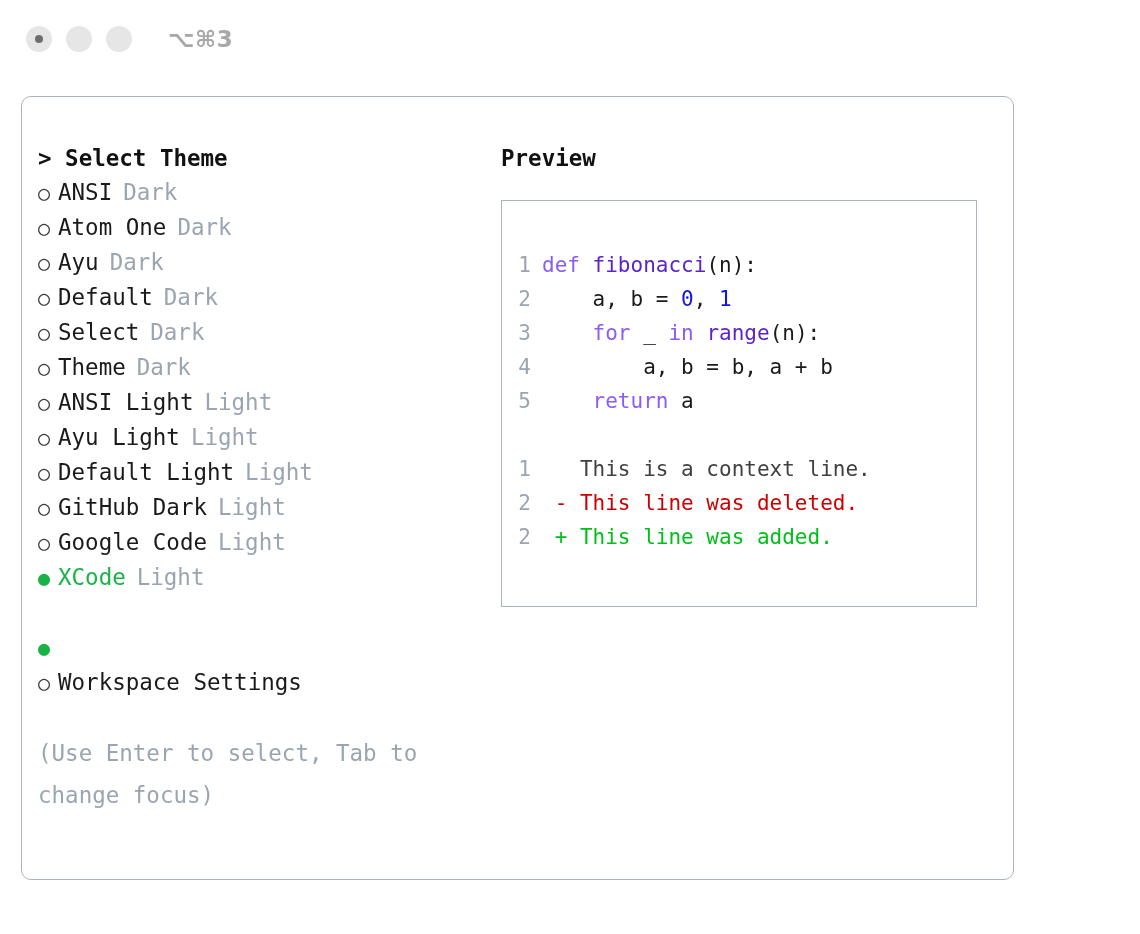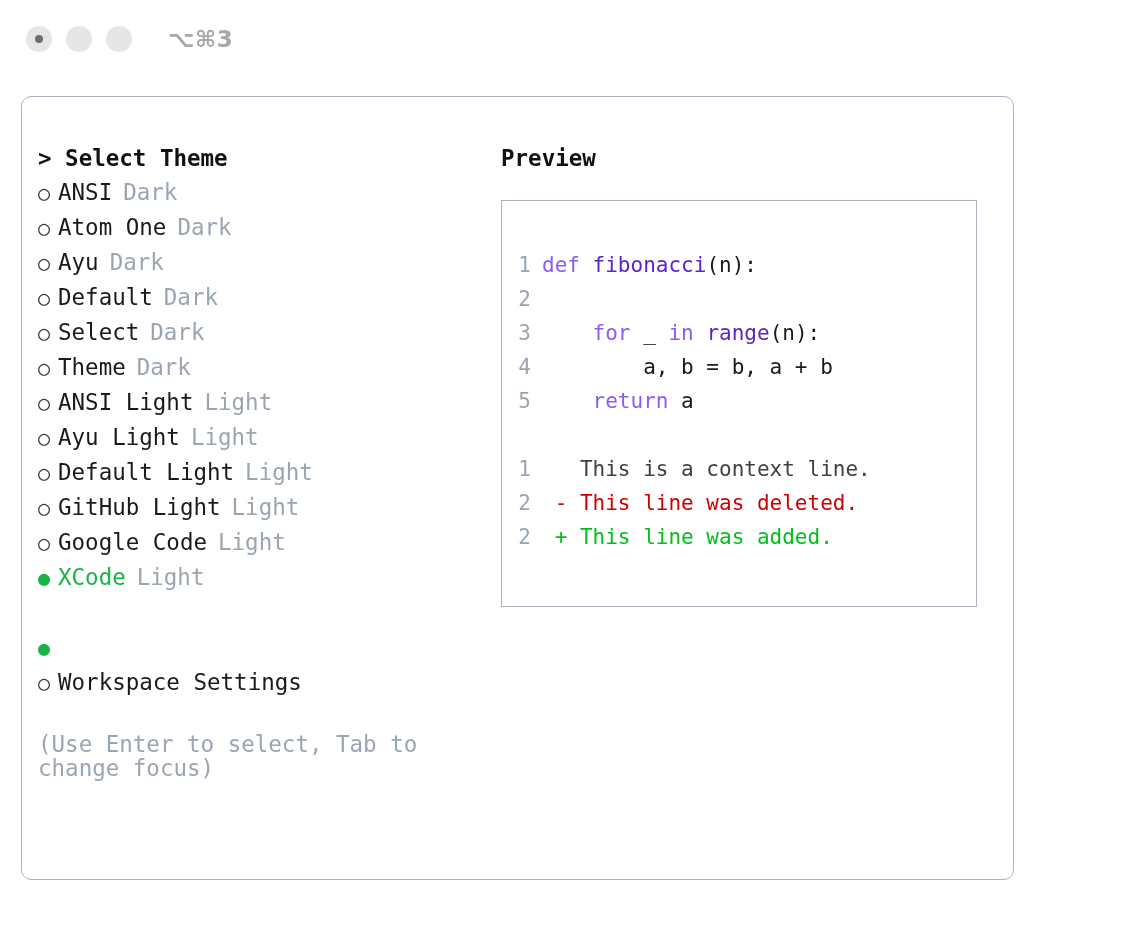--- a/index.html
+++ b/index.html
@@ -125,21 +125,21 @@
   .opt-tag {
     color: #9aa5b1;
     margin-left: 11px;
   }
 
   .spacer-sm { height: 36px; }
   .spacer-hint { height: 32px; }
 
   .hint {
     font-size: 22.5px;
-    line-height: 24px;
+    line-height: 42px;
     color: #9aa5b1;
     width: 400px;
   }
 
   
   .right-col {
     position: absolute;
     left: 479px;
     top: 44px;
     width: 480px;
@@ -209,21 +209,21 @@
         <div id="theme-list">
             <div class="opt-row"><span class="bullet">○</span><span class="opt-name">ANSI</span><span class="opt-tag">Dark</span></div>
             <div class="opt-row"><span class="bullet">○</span><span class="opt-name">Atom One</span><span class="opt-tag">Dark</span></div>
             <div class="opt-row"><span class="bullet">○</span><span class="opt-name">Ayu</span><span class="opt-tag">Dark</span></div>
             <div class="opt-row"><span class="bullet">○</span><span class="opt-name">Default</span><span class="opt-tag">Dark</span></div>
             <div class="opt-row"><span class="bullet">○</span><span class="opt-name">Select</span><span class="opt-tag">Dark</span></div>
             <div class="opt-row"><span class="bullet">○</span><span class="opt-name">Theme</span><span class="opt-tag">Dark</span></div>
             <div class="opt-row"><span class="bullet">○</span><span class="opt-name">ANSI Light</span><span class="opt-tag">Light</span></div>
             <div class="opt-row"><span class="bullet">○</span><span class="opt-name">Ayu Light</span><span class="opt-tag">Light</span></div>
             <div class="opt-row"><span class="bullet">○</span><span class="opt-name">Default Light</span><span class="opt-tag">Light</span></div>
-            <div class="opt-row"><span class="bullet">○</span><span class="opt-name">GitHub Light</span><span class="opt-tag">Light</span></div>
+            <div class="opt-row"><span class="bullet">○</span><span class="opt-name">GitHub Dark</span><span class="opt-tag">Light</span></div>
             <div class="opt-row"><span class="bullet">○</span><span class="opt-name">Google Code</span><span class="opt-tag">Light</span></div>
             <div class="opt-row selected"><span class="bullet sel">●</span><span class="opt-name">XCode</span><span class="opt-tag">Light</span></div>
           </div>
 
         <div class="spacer-sm"></div>
 
         <div id="apply-list">
             <div class="opt-row selected"><span class="bullet sel">●</span></div>
             <div class="opt-row"><span class="bullet">○</span><span class="opt-name">Workspace Settings</span></div>
           </div>
@@ -231,21 +231,21 @@
         <div class="spacer-hint"></div>
 
         <div class="hint">(Use Enter to select, Tab to change focus)</div>
       </div>
 
       <div class="right-col">
         <div class="preview-title">Preview</div>
         <div class="preview-box">
           <div id="code-block">
               <div class="code-line"><span class="lnum">1</span><span class="ltext"><span class="tok-kw">def </span><span class="tok-fn">fibonacci</span><span class="tok-plain">(n):</span></span></div>
-              <div class="code-line"><span class="lnum">2</span></div>
+              <div class="code-line"><span class="lnum">2</span><span class="ltext"><span class="tok-plain">    a, b = </span><span class="tok-num">0</span><span class="tok-plain">, </span><span class="tok-num">1</span></span></div>
               <div class="code-line"><span class="lnum">3</span><span class="ltext"><span class="tok-plain">    </span><span class="tok-kw">for</span><span class="tok-plain"> _ </span><span class="tok-kw">in</span><span class="tok-plain"> </span><span class="tok-fn">range</span><span class="tok-plain">(n):</span></span></div>
               <div class="code-line"><span class="lnum">4</span><span class="ltext"><span class="tok-plain">        a, b = b, a + b</span></span></div>
               <div class="code-line"><span class="lnum">5</span><span class="ltext"><span class="tok-plain">    </span><span class="tok-kw">return</span><span class="tok-plain"> a</span></span></div>
             </div>
           <div class="diff-gap"></div>
           <div id="diff-block">
               <div class="code-line"><span class="lnum">1</span><span class="ltext diff-ctx">   This is a context line.</span></div>
               <div class="code-line"><span class="lnum">2</span><span class="ltext diff-del"> - This line was deleted.</span></div>
               <div class="code-line"><span class="lnum">2</span><span class="ltext diff-add"> + This line was added.</span></div>
             </div>

